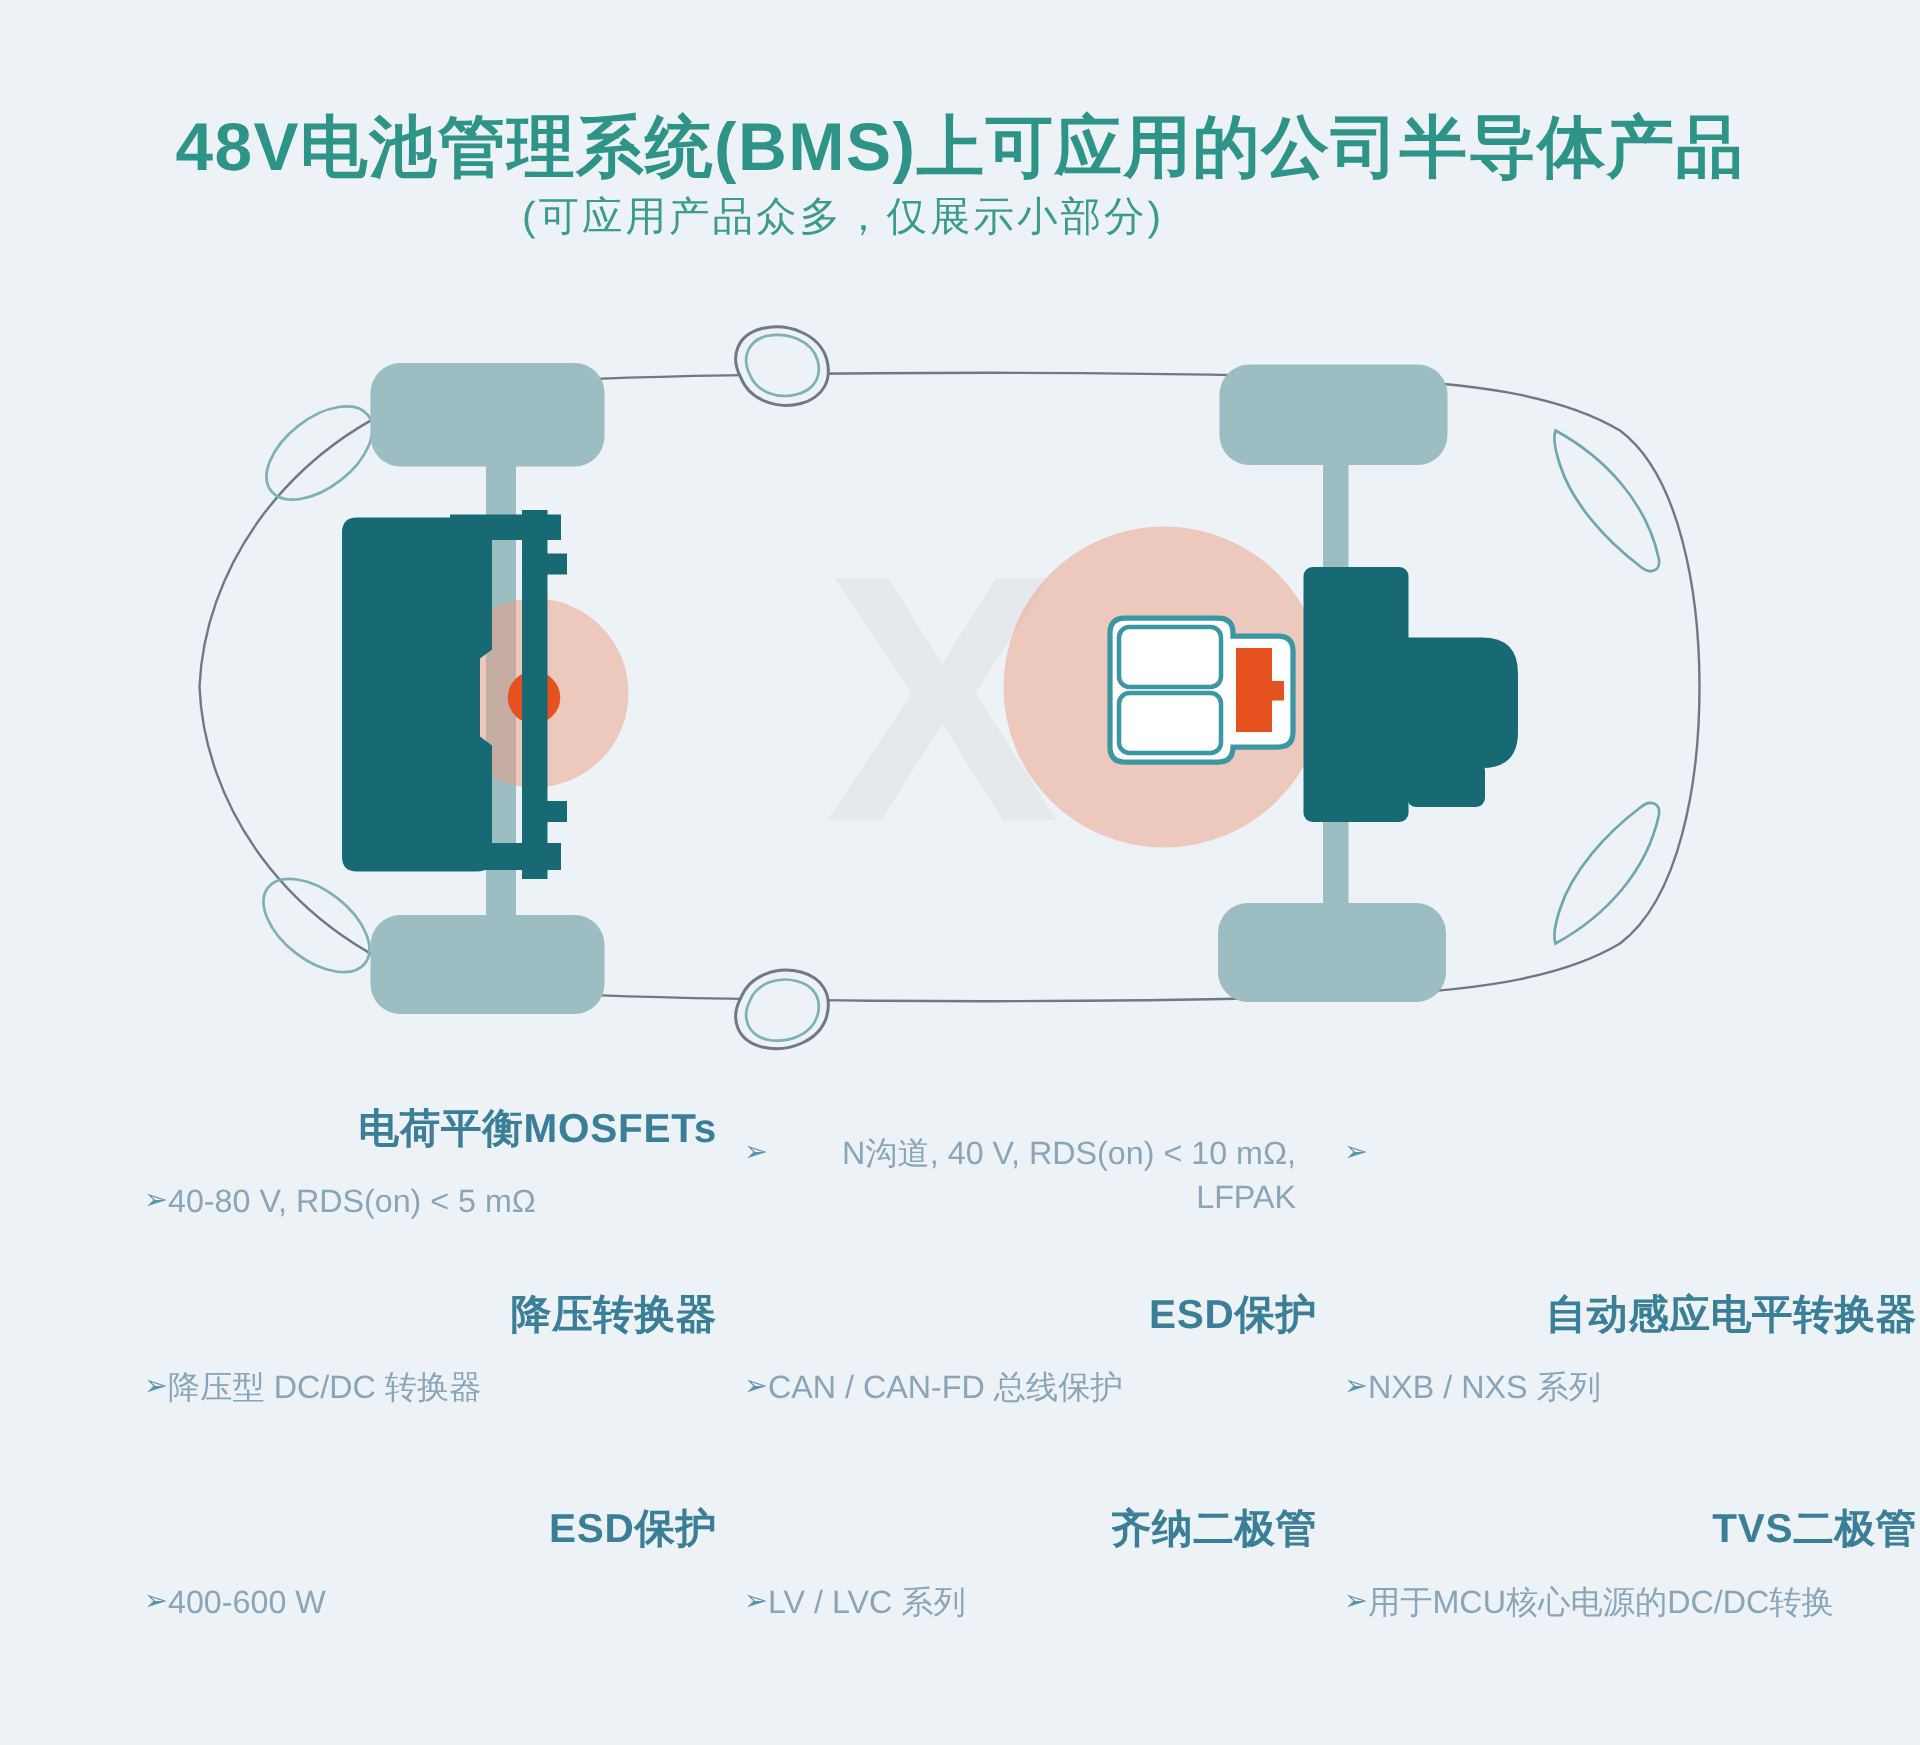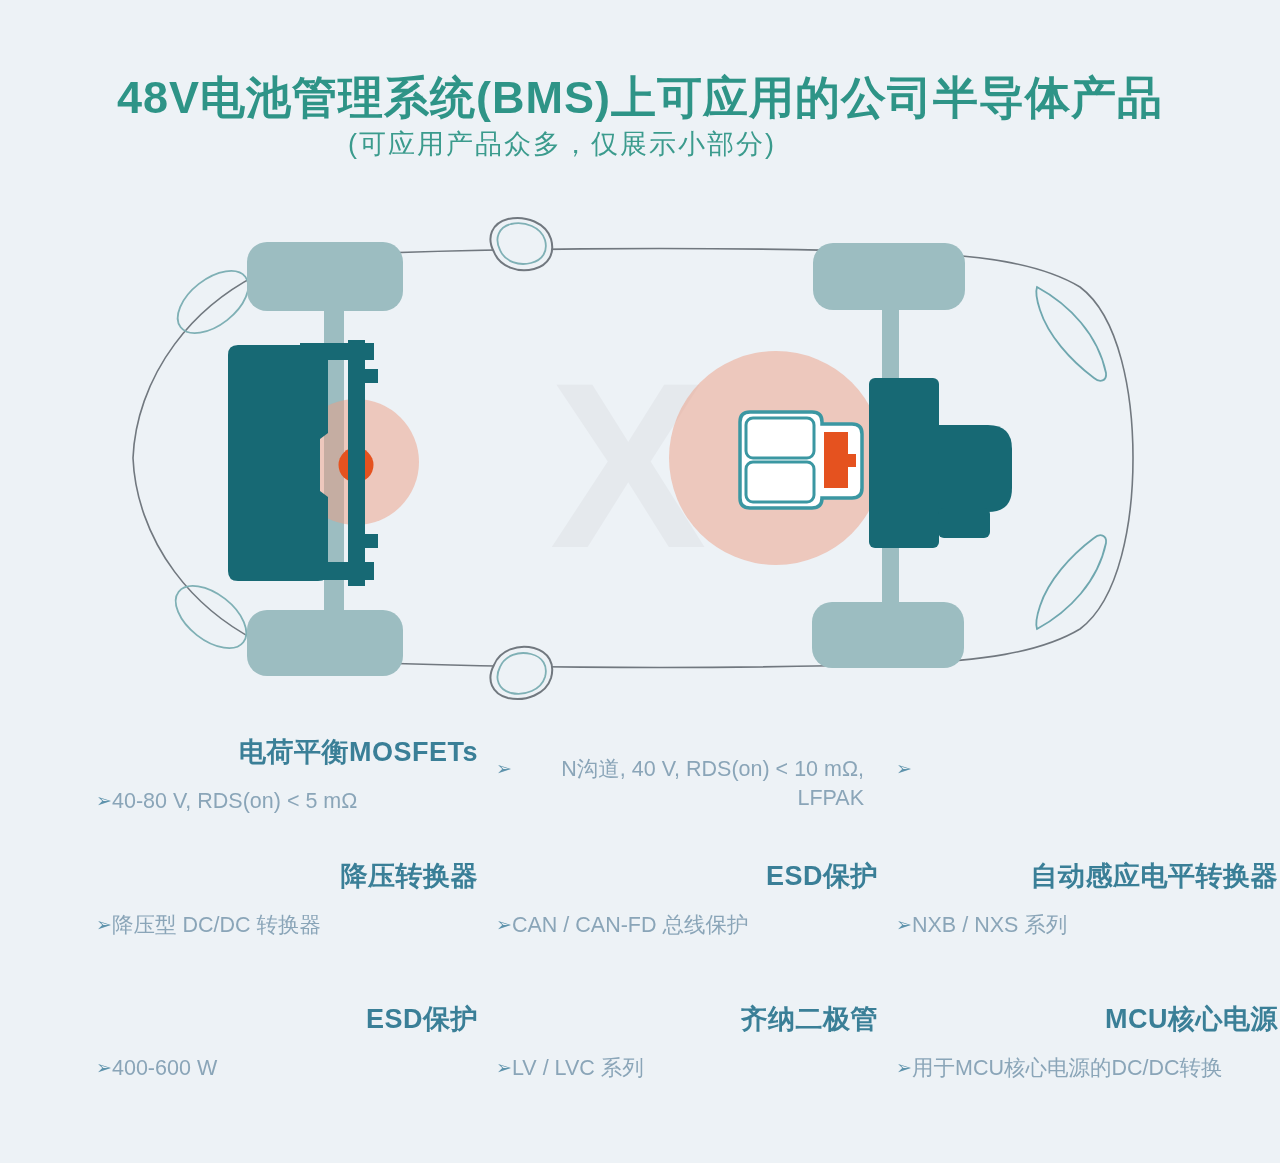--- a/index.html
+++ b/index.html
@@ -180,20 +180,20 @@
 
   <div class="section">
     <h3>齐纳二极管</h3>
     <div class="item">
       <span class="arrow">➢</span>
       <span class="item-text">LV / LVC 系列</span>
     </div>
   </div>
 
   <div class="section">
-    <h3>MCU核心电源</h3>
+    <h3>TVS二极管</h3>
     <div class="item">
       <span class="arrow">➢</span>
       <span class="item-text">用于MCU核心电源的DC/DC转换</span>
     </div>
   </div>
 
 </div>
 
 </body></html>

